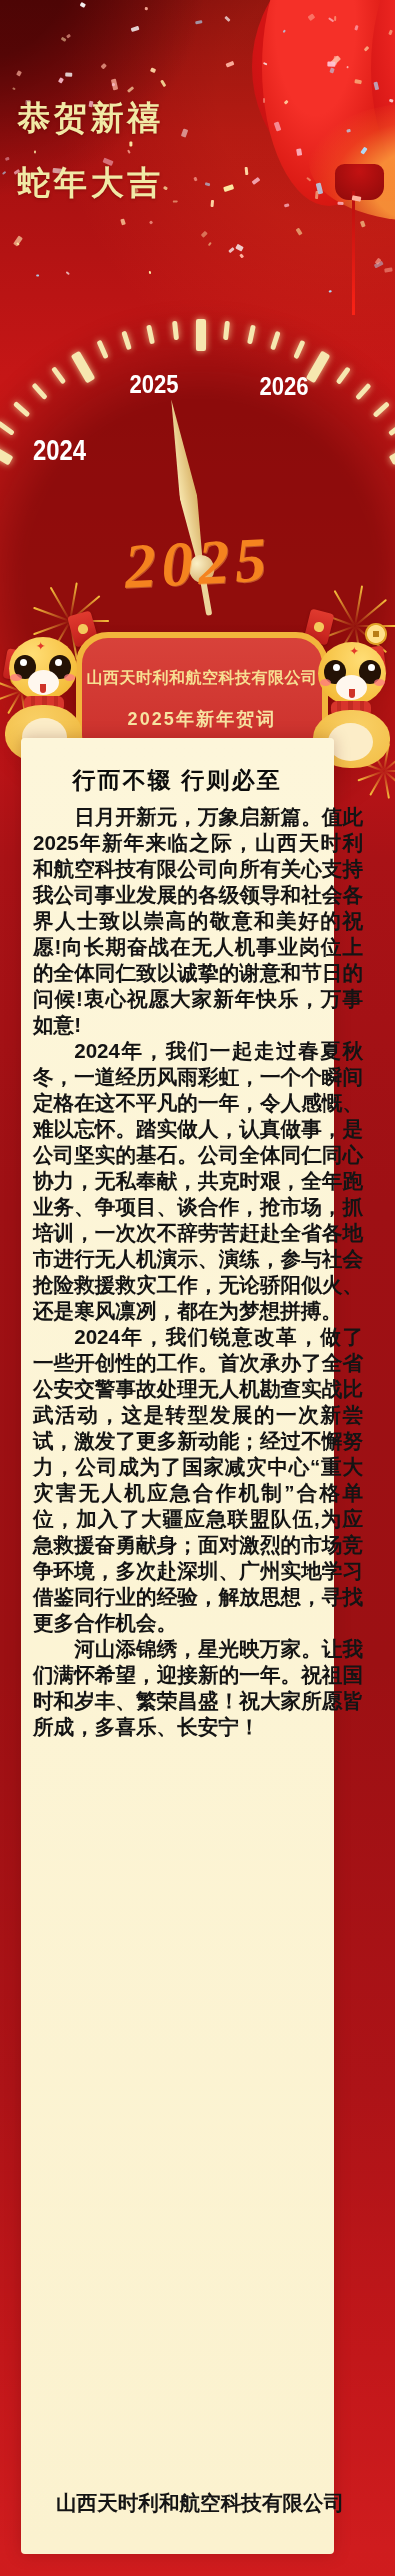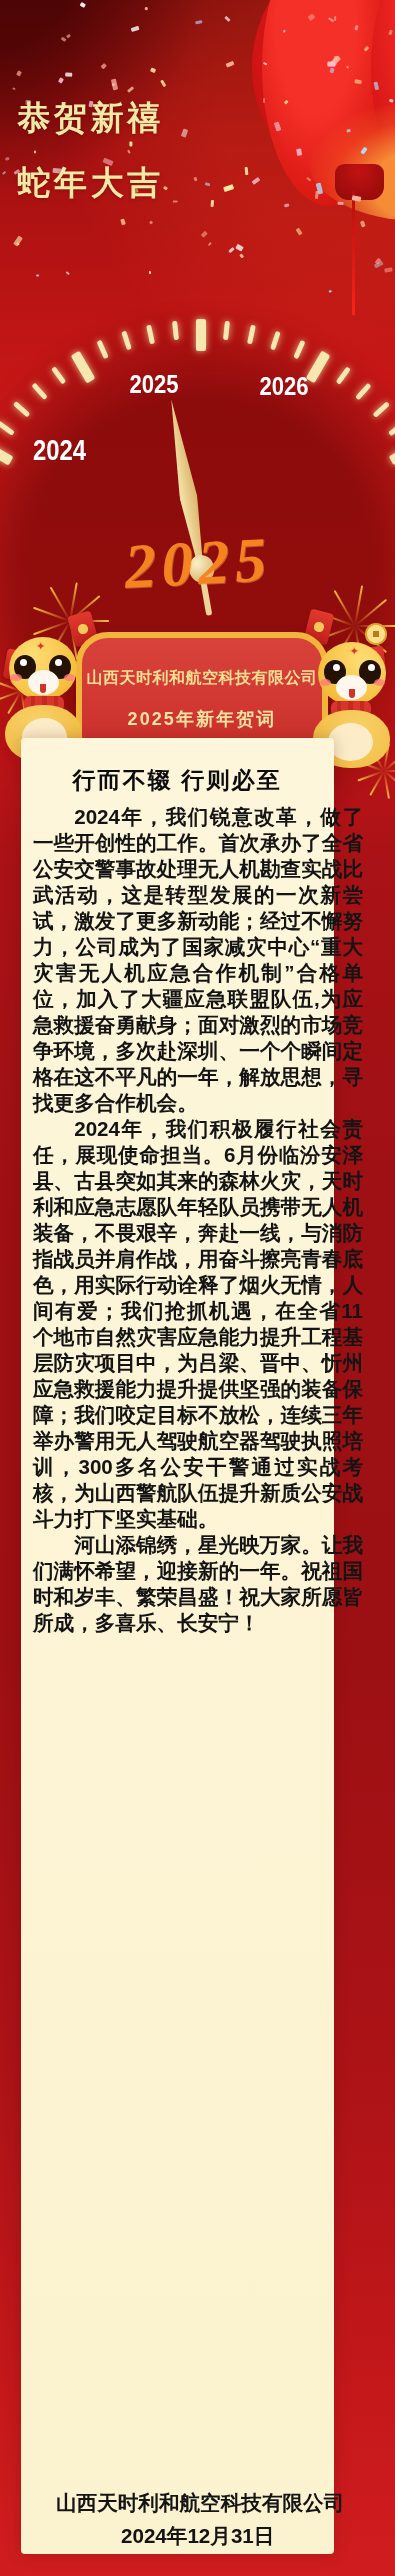--- a/index.html
+++ b/index.html
@@ -341,24 +341,24 @@
     <div class="muzzle"></div>
       <div class="mouth"></div>
     <div class="scarf"></div>
       <div class="body"></div>
       <div class="belly"></div>
   </div>
 
   <div class="abs panel">
     <div class="heading">行而不辍 行则必至</div>
     <div class="letter-body">
-        <p>2024年，我们锐意改革，做了一些开创性的工作。首次承办了全省公安交警事故处理无人机勘查实战比武活动，这是转型发展的一次新尝试，激发了更多新动能；经过不懈努力，公司成为了国家减灾中心“重大灾害无人机应急合作机制”合格单位，加入了大疆应急联盟队伍,为应急救援奋勇献身；面对激烈的市场竞争环境，多次赴深圳、一个个瞬间定格在这不平凡的一年，解放思想，寻找更多合作机会。</p>
-        <p>2024年，我们积极履行社会责任，展现使命担当。6月份临汾安泽县、古县突如其来的森林火灾，天时利和应急志愿队年轻队员携带无人机装备，不畏艰辛，奔赴一线，与消防指战员并肩作战，用奋斗擦亮青春底色，用实际行动诠释了烟火无情，人间有爱；我们抢抓机遇，在全省11个地市自然灾害应急能力提升工程基层防灾项目中，为吕梁、晋中、忻州应急救援能力提升提供坚强的装备保障；我们咬定目标不放松，连续三年举办警用无人驾驶航空器驾驶执照培训，300多名公安干警通过实战考核，为山西警航队伍提升新质公安战斗力打下坚实基础。</p>
+        <p>日月开新元，万象启新篇。值此2025年新年来临之际，山西天时利和航空科技有限公司向所有关心支持我公司事业发展的各级领导和社会各界人士致以崇高的敬意和美好的祝愿!向长期奋战在无人机事业岗位上的全体同仁致以诚挚的谢意和节日的问候!衷心祝愿大家新年快乐，万事如意!</p>
+        <p>2024年，我们一起走过春夏秋冬，一道经历风雨彩虹，一个个瞬间定格在这不平凡的一年，令人感慨、难以忘怀。踏实做人，认真做事，是公司坚实的基石。公司全体同仁同心协力，无私奉献，共克时艰，全年跑业务、争项目、谈合作，抢市场，抓培训，一次次不辞劳苦赶赴全省各地市进行无人机演示、演练，参与社会抢险救援救灾工作，无论骄阳似火、还是寒风凛冽，都在为梦想拼搏。</p>
+        <p>2024年，我们锐意改革，做了一些开创性的工作。首次承办了全省公安交警事故处理无人机勘查实战比武活动，这是转型发展的一次新尝试，激发了更多新动能；经过不懈努力，公司成为了国家减灾中心“重大灾害无人机应急合作机制”合格单位，加入了大疆应急联盟队伍,为应急救援奋勇献身；面对激烈的市场竞争环境，多次赴深圳、广州实地学习借鉴同行业的经验，解放思想，寻找更多合作机会。</p>
         <p>河山添锦绣，星光映万家。让我们满怀希望，迎接新的一年。祝祖国时和岁丰、繁荣昌盛！祝大家所愿皆所成，多喜乐、长安宁！</p>
       </div>
     <div class="signature">山西天时利和航空科技有限公司</div>
-    <div class="date">2024年12月31日</div>
   </div>
 
   <div class="abs blessing" style="top:2575px;">新年快乐 万事如意</div>
 
 </div>
 
 
 </body></html>

